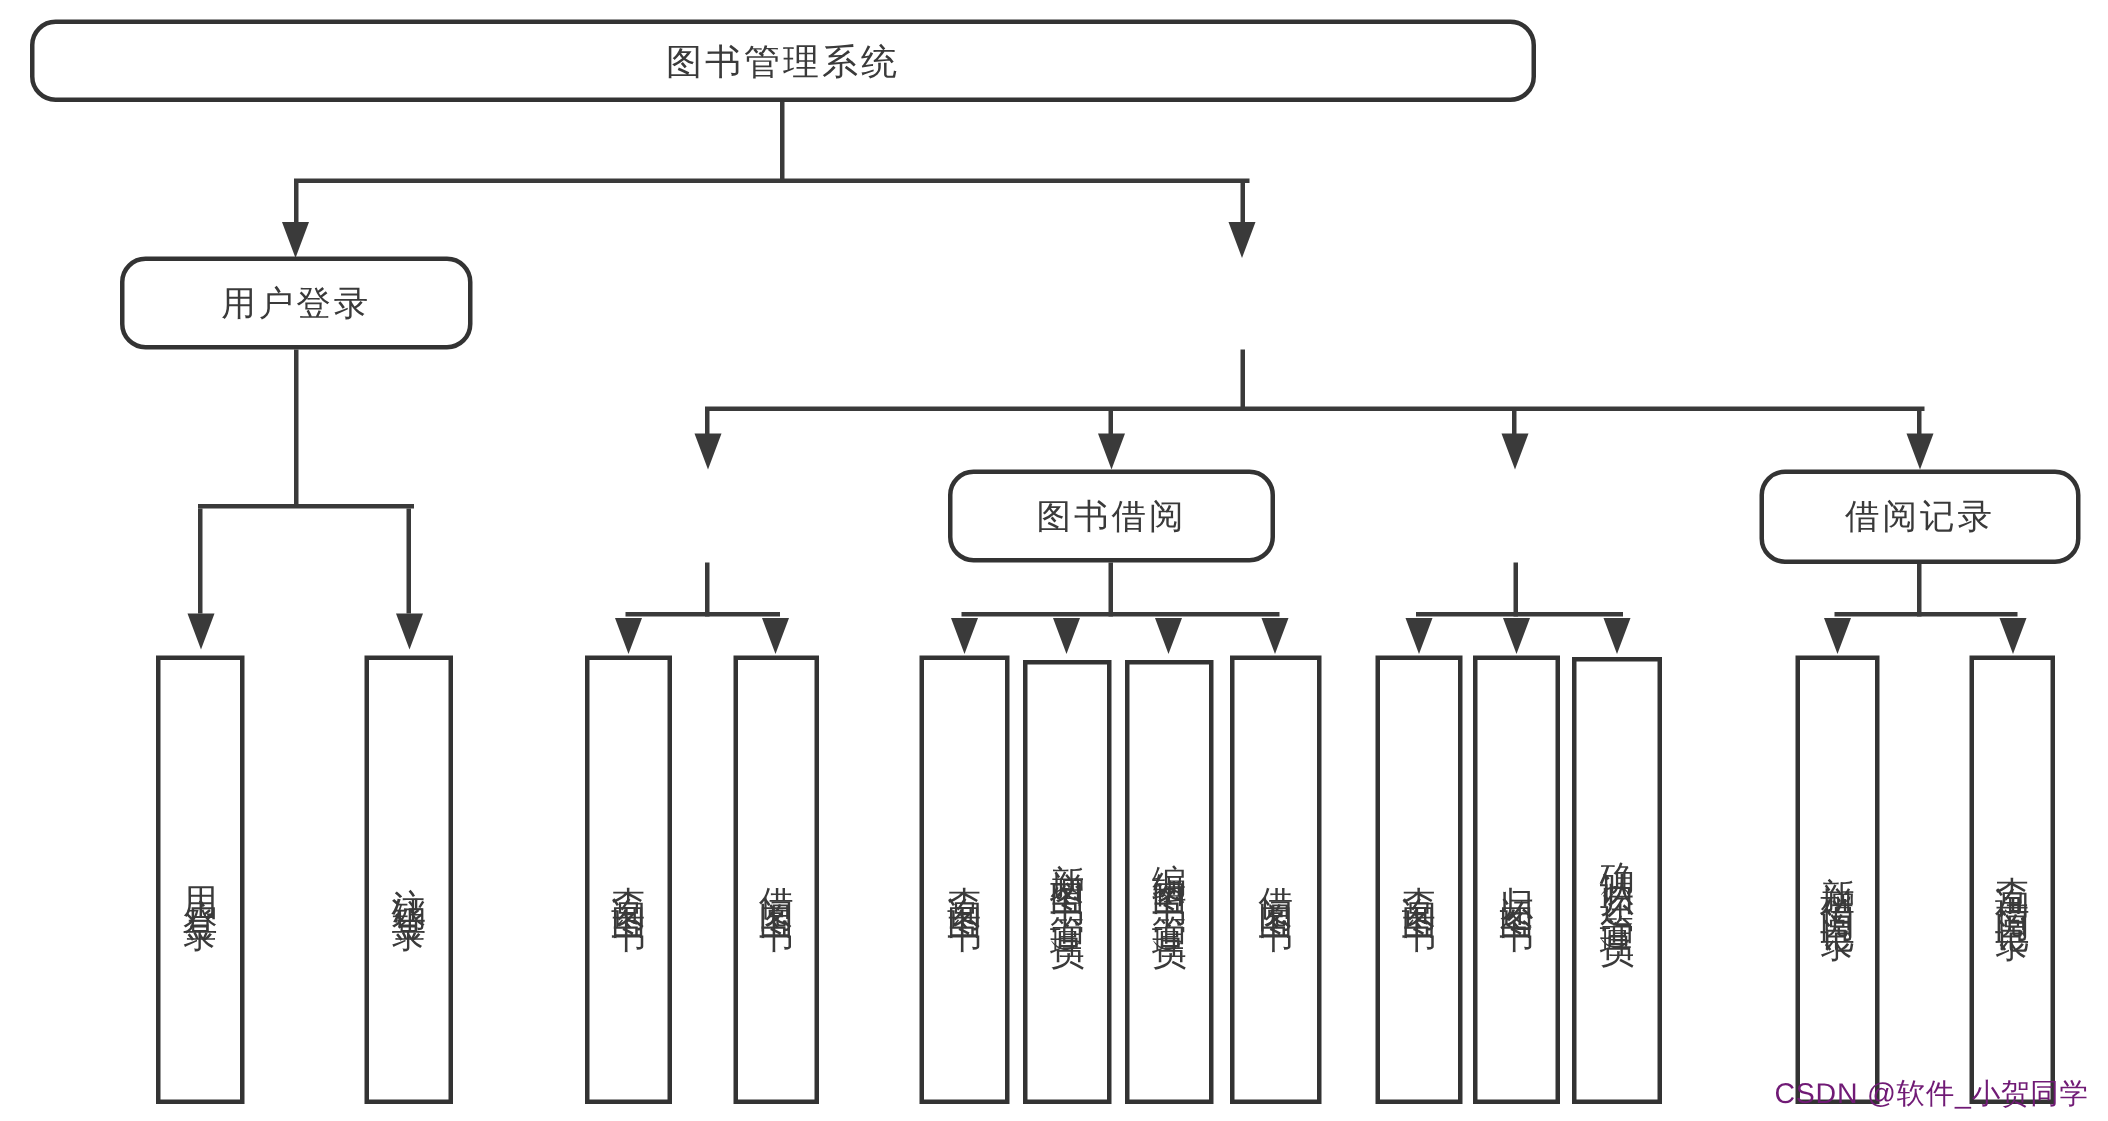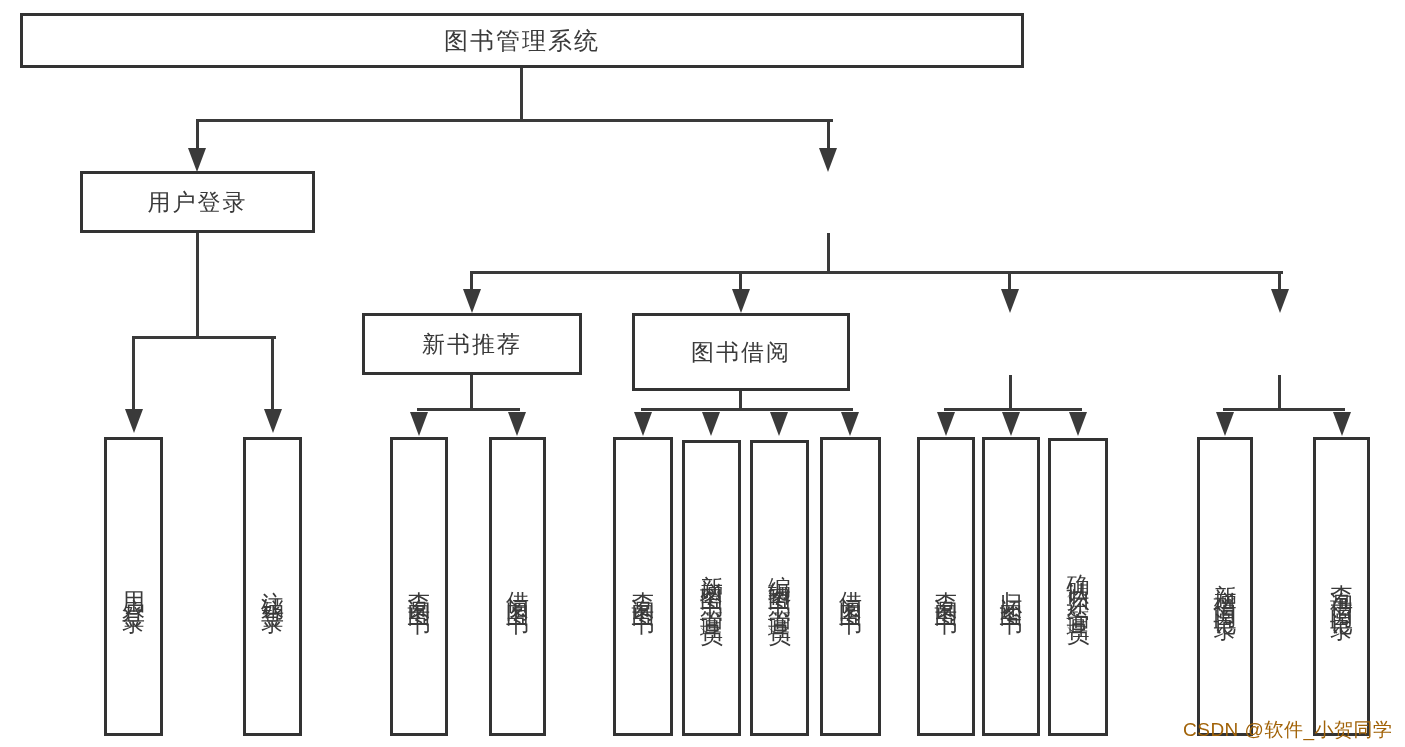--- a/index.html
+++ b/index.html
@@ -5,36 +5,36 @@
   html,body{margin:0;padding:0;background:#ffffff;}
   .canvas{
     position:relative;width:1405px;height:747px;background:#ffffff;
     font-family:"Liberation Sans",sans-serif;overflow:hidden;
   }
   .box{
     position:absolute;background:#ffffff;border:3px solid #333333;
     box-sizing:border-box;display:flex;align-items:center;justify-content:center;
     color:#3a3a3a;
   }
-  .hbox{font-size:23px;letter-spacing:2px;white-space:nowrap;}
+  .hbox{font-size:23px;letter-spacing:2px;white-space:nowrap;border-radius:17px;}
   .title{font-size:24px;}
   .vbox{overflow:hidden;}
   .vtext{
     writing-mode:vertical-rl;text-orientation:mixed;
     font-size:23px;letter-spacing:7px;line-height:1;color:#3a3a3a;
   }
   .line{position:absolute;background:#3a3a3a;}
   .arrow{
     position:absolute;width:0;height:0;
     border-left:9px solid transparent;border-right:9px solid transparent;
     border-top:24px solid #3a3a3a;
   }
   .watermark{
     position:absolute;left:1183px;top:718px;font-size:19px;line-height:24px;
-    color:#a16207;z-index:5;white-space:nowrap;letter-spacing:0.5px;
+    color:#701a75;z-index:5;white-space:nowrap;letter-spacing:0.5px;
   }
 </style>
 </head>
 <body>
 
 <div class="canvas">
 
   <div class="line" style="left:520px;top:68px;width:3px;height:54px;"></div>
   <div class="line" style="left:196px;top:119px;width:637px;height:3px;"></div>
   <div class="line" style="left:196px;top:122px;width:3px;height:28px;"></div>
@@ -85,29 +85,29 @@
 
   <div class="box hbox title" style="left:20px;top:13px;width:1004px;height:55px;">
     <span>图书管理系统</span>
   </div>
 
   <div class="box hbox" style="left:80px;top:171px;width:235px;height:62px;">
     <span>用户登录</span>
   </div>
 
 
-  <div class="box hbox" style="left:362px;top:313px;width:220px;height:62px;">
-    <span>新书推荐</span>
-  </div>
 
-  <div class="box hbox" style="left:632px;top:313px;width:218px;height:78px;">
+  <div class="box hbox" style="left:632px;top:313px;width:218px;height:62px;">
     <span>图书借阅</span>
   </div>
 
 
+  <div class="box hbox" style="left:1173px;top:313px;width:214px;height:63px;">
+    <span>借阅记录</span>
+  </div>
 
   <div class="box vbox" style="left:104px;top:437px;width:59px;height:299px;">
     <span class="vtext">用户登录</span>
   </div>
 
   <div class="box vbox" style="left:243px;top:437px;width:59px;height:299px;">
     <span class="vtext">注销登录</span>
   </div>
 
   <div class="box vbox" style="left:390px;top:437px;width:58px;height:299px;">

